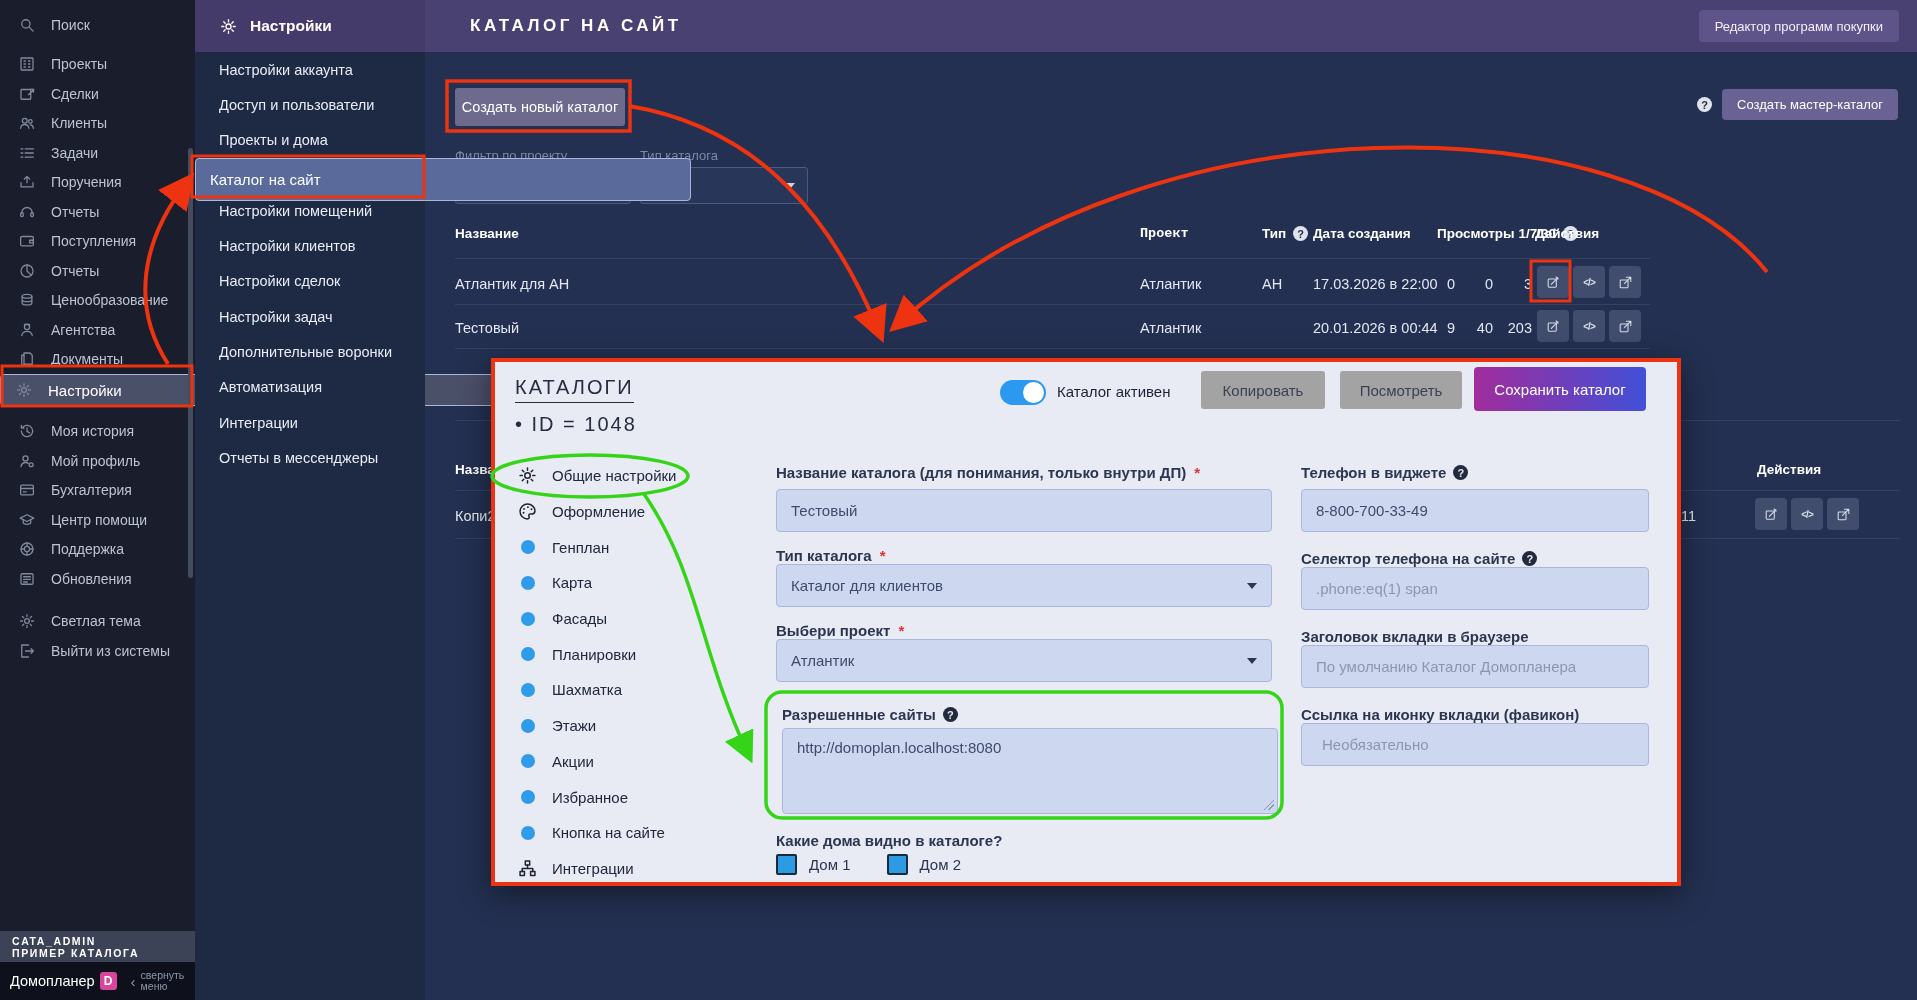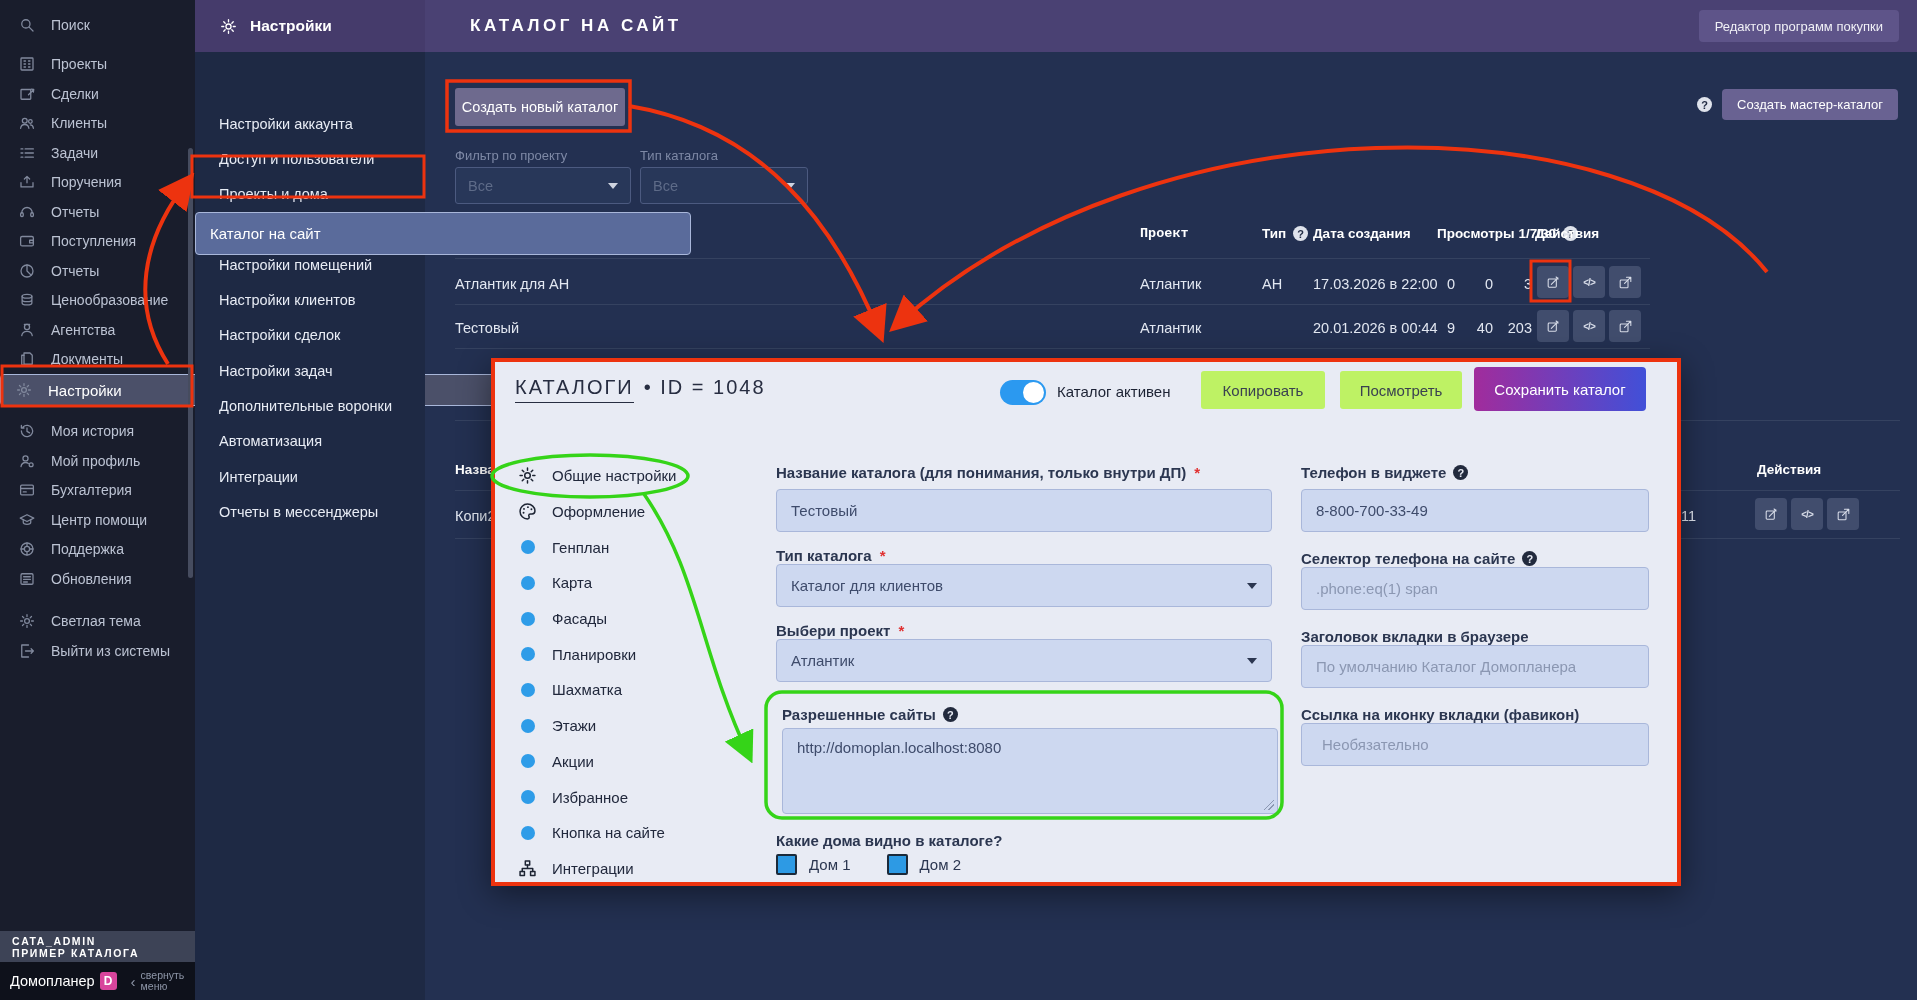--- a/index.html
+++ b/index.html
@@ -51,26 +51,26 @@
   .th{position:absolute;color:#fff;font-size:13.5px;font-weight:bold;white-space:nowrap;display:flex;gap:7px;align-items:center;}
   .td{position:absolute;color:#e2e7f1;font-size:14.5px;white-space:nowrap;}
   .num{text-align:right;}
   .sep{position:absolute;height:1px;background:#354260;}
   .act-btn{position:absolute;width:32px;height:32px;background:#414d6d;border:none;border-radius:4px;color:#d7dce8;cursor:pointer;display:flex;align-items:center;justify-content:center;}
   .act-btn .icn{width:15px;height:15px;}
   .muted{color:#5b6786;font-size:16px;}
 
   
   .modal{position:absolute;left:491px;top:358px;width:1190px;height:528px;background:#e8ebf4;border:4px solid #ed330f;z-index:10;box-shadow:0 8px 30px rgba(0,0,0,.45);}
-  .m-title{position:absolute;left:20px;top:14px;color:#272d41;font-size:20px;letter-spacing:2px;font-weight:500;display:flex;align-items:baseline;gap:10px;}
+  .m-title{position:absolute;left:20px;top:14px;color:#272d41;font-size:20px;letter-spacing:2px;font-weight:500;display:flex;align-items:baseline;gap:10px;flex-direction:column;}
   .m-title .u{border-bottom:1.5px solid #272d41;padding-bottom:3px;}
   .toggle{position:absolute;left:505px;top:18px;width:46px;height:25px;background:#2b99f0;border-radius:13px;cursor:pointer;}
   .toggle .knob{position:absolute;right:2px;top:2px;width:21px;height:21px;background:#fff;border-radius:50%;}
   .toggle-label{position:absolute;left:562px;top:21px;color:#1c2233;font-size:15px;}
-  .m-btn{position:absolute;height:38px;border:none;border-radius:3px;background:#bef264;color:#3a4150;font-size:15px;cursor:pointer;}
+  .m-btn{position:absolute;height:38px;border:none;border-radius:3px;background:#a3a3a3;color:#3a4150;font-size:15px;cursor:pointer;}
   .m-btn.copy{left:706px;top:9px;width:124px;}
   .m-btn.view{left:845px;top:9px;width:122px;}
   .m-btn.save{left:979px;top:5px;width:172px;height:44px;background:linear-gradient(90deg,#a12c9c,#4150d8);color:#fff;border-radius:4px;}
 
   .m-menu{position:absolute;left:0;top:96px;width:276px;}
   .m-item{display:flex;align-items:center;height:35.7px;padding-left:22px;gap:14px;color:#21283c;font-size:15px;cursor:pointer;}
   .m-item .icn{width:21px;height:21px;color:#1d2433;flex:0 0 21px;display:flex;align-items:center;justify-content:center;}
   .dot{width:14px;height:14px;border-radius:50%;background:#2e9ce8;margin:0 auto;}
 
   .flabel{position:absolute;color:#2b3650;font-size:15px;font-weight:bold;white-space:nowrap;display:flex;align-items:center;gap:7px;}
@@ -275,21 +275,21 @@
   </nav>
 
   <nav class="sb2">
     <div class="sb2-head">
       <span class="icn" data-icon="gear" style="width:19px;height:19px;"><svg viewBox="0 0 24 24">
             <circle cx="12" cy="12" r="3.2"></circle>
             <path d="M12 3.5V6M12 18v2.5M3.5 12H6M18 12h2.5M6 6l1.8 1.8M16.2 16.2L18 18M18 6l-1.8 1.8M7.8 16.2L6 18"></path>
           </svg></span>
       <span>Настройки</span>
     </div>
-    <div style="padding-top:6px;margin-top:48px;">
+    <div style="padding-top:0;">
       <div class="s2-item">
           <span>Настройки аккаунта</span>
         </div>
       <div class="s2-item">
           <span>Доступ и пользователи</span>
         </div>
       <div class="s2-item">
           <span>Проекты и дома</span>
         </div>
       <div class="s2-item sel">

